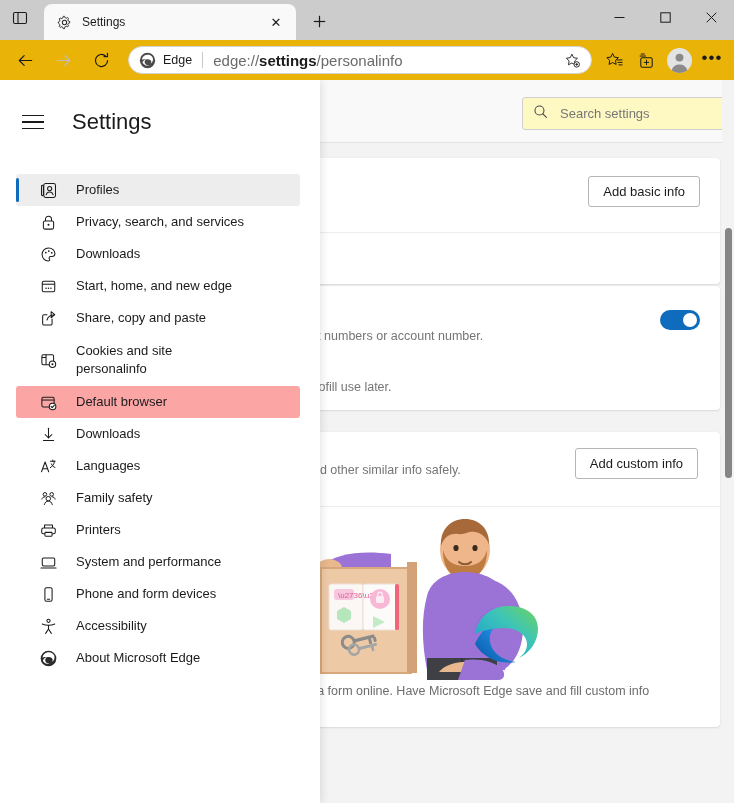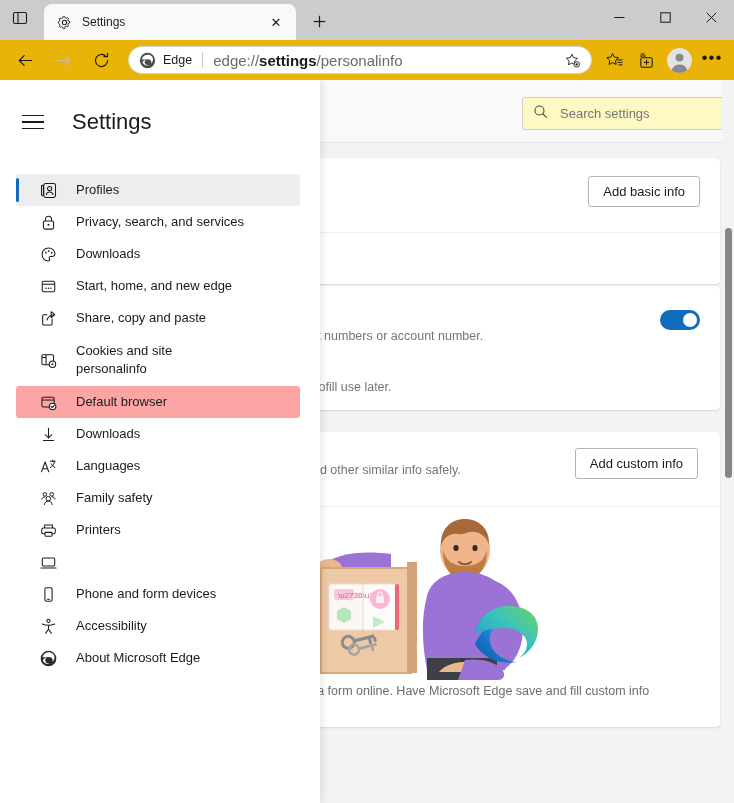--- a/index.html
+++ b/index.html
@@ -769,20 +769,21 @@
           <span class="sb-label">Printers</span>
         </div>
 
         <div class="sb-item">
           <span class="sb-icon">
             <svg width="17" height="17" viewBox="0 0 18 18" fill="none">
               <rect x="2.4" y="4.2" width="13.2" height="8.4" rx="1.4" stroke="#1b1b1b" stroke-width="1.1"></rect>
               <line x1="1" y1="14.8" x2="17" y2="14.8" stroke="#1b1b1b" stroke-width="1.1" stroke-linecap="round"></line>
             </svg>
           </span>
+          <span class="sb-label">System and performance</span>
         </div>
 
 
         <div class="sb-item">
           <span class="sb-icon">
             <svg width="17" height="17" viewBox="0 0 18 18" fill="none">
               <rect x="5.2" y="1.8" width="7.6" height="14.4" rx="1.6" stroke="#1b1b1b" stroke-width="1.1"></rect>
               <line x1="7.8" y1="14" x2="10.2" y2="14" stroke="#1b1b1b" stroke-width="1.1" stroke-linecap="round"></line>
             </svg>
           </span>

